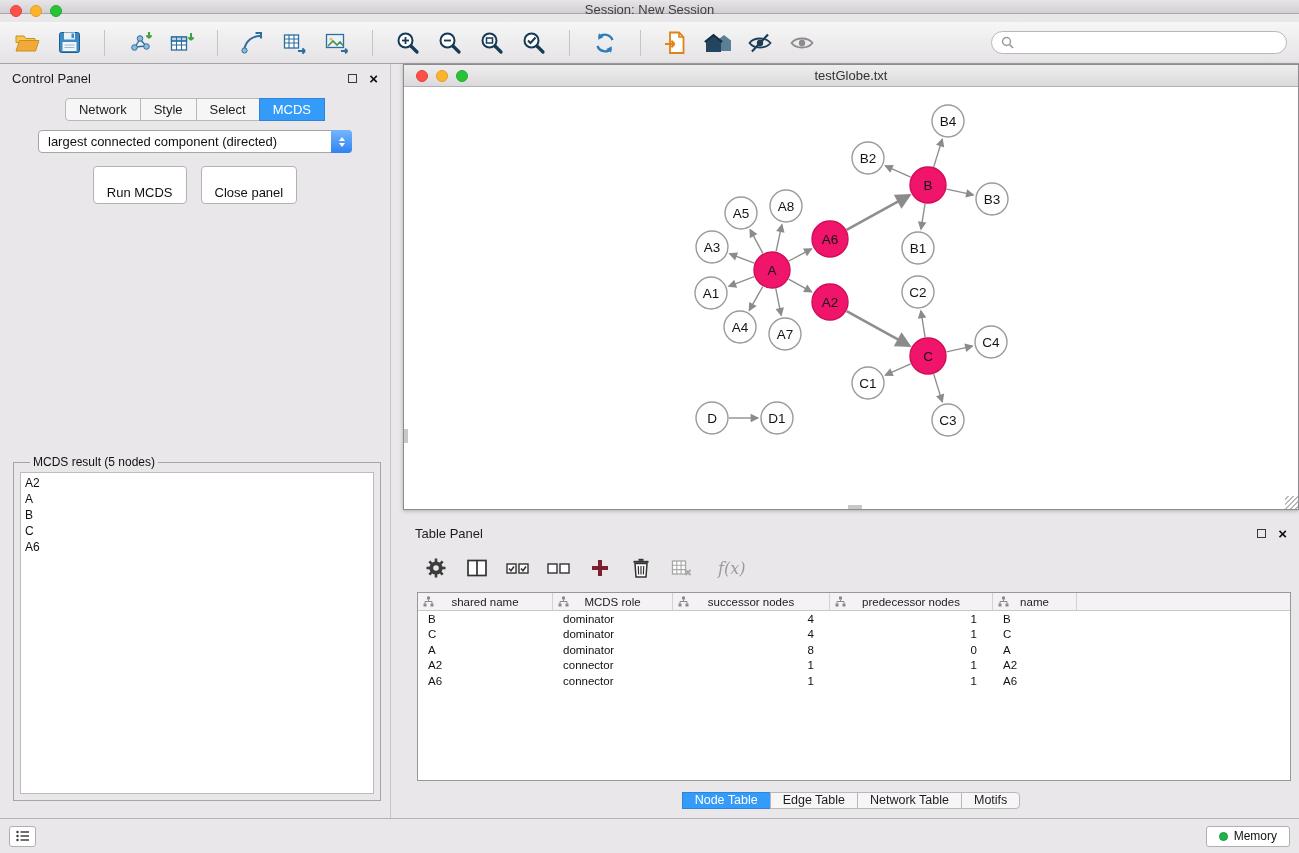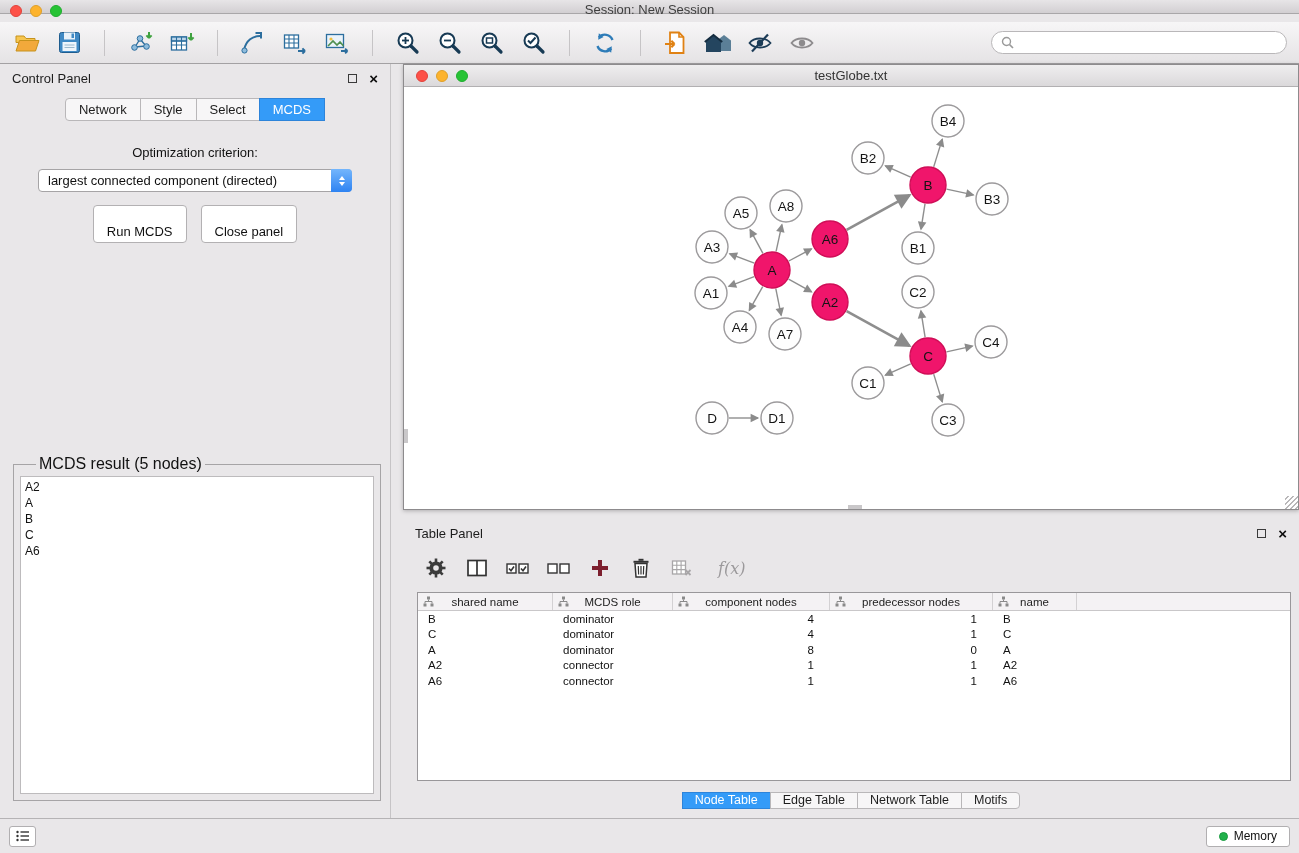--- a/index.html
+++ b/index.html
@@ -35,21 +35,21 @@
   .tab.active{background:#349bf8;border-color:#2d84da;color:#fff;border-radius:0}
   .opt-label{text-align:center;margin-top:24px;font-size:13px}
   .dropdown{margin:9px auto 0;width:314px;height:23px;background:#fff;border:1px solid #a6a4a6;border-radius:4px;display:flex;align-items:center;font-size:13px;position:relative;padding-left:9px;cursor:pointer}
   .dropdown .val{overflow:hidden;white-space:nowrap}
   .stepper{position:absolute;right:-1px;top:-1px;bottom:-1px;width:21px;background:linear-gradient(#74b6fc,#2e83f2);border-radius:0 4px 4px 0;display:flex;flex-direction:column;align-items:center;justify-content:center;gap:2px}
   .tri-up{width:0;height:0;border-left:3.5px solid transparent;border-right:3.5px solid transparent;border-bottom:4.5px solid #fff}
   .tri-down{width:0;height:0;border-left:3.5px solid transparent;border-right:3.5px solid transparent;border-top:4.5px solid #fff}
   .cp-buttons{display:flex;justify-content:center;gap:14px;margin-top:13px}
   .cp-buttons button{font-size:13px;padding:18px 13px;background:#fff;border:1px solid #b3b1b3;border-radius:4px;height:36px;font-family:inherit;color:#111;cursor:pointer}
   .result{position:absolute;left:13px;right:9px;top:391px;bottom:17px;border:1px solid #a6a4a6;padding:3px 6px 6px}
-  .result legend{font-size:16px;padding:0 3px;margin-left:16px}
+  .result legend{font-size:12px;padding:0 3px;margin-left:10px}
   .result-list{width:100%;height:100%;background:#fff;border:1px solid #bdbbbd;overflow:auto;font-size:12px;padding:2px 4px}
   .result-item{line-height:16px;cursor:default}
 
   
   .net-window{position:absolute;left:403px;top:64px;width:896px;height:446px;border:1px solid #8d8b8d;background:#fff;box-shadow:0 1px 4px rgba(0,0,0,.25)}
   .nw-titlebar{height:22px;background:linear-gradient(#efeeef,#dbd9db);border-bottom:1px solid #b2b0b2;position:relative}
   .nw-titlebar .lights{top:5px;left:12px}
   .nw-title{text-align:center;line-height:21px;font-size:13px;color:#333}
   .nw-canvas{position:absolute;top:22px;left:0;right:0;bottom:0;background:#fff;overflow:hidden}
   svg.graph{position:absolute;left:0;top:0}
@@ -239,21 +239,20 @@
       <span class="float-box"></span>
       <span class="close-x">×</span>
     </span>
   </div>
   <div class="cp-tabs">
       <div class="tab">Network</div>
       <div class="tab">Style</div>
       <div class="tab">Select</div>
       <div class="tab active">MCDS</div>
     </div>
-  <div class="opt-label">Optimization criterion:</div>
   <div class="dropdown">
     <span class="val">largest connected component (directed)</span>
     <span class="stepper">
         <span class="tri-up"></span>
         <span class="tri-down"></span>
       </span>
   </div>
   <div class="cp-buttons">
     <button>Run MCDS</button>
     <button>Close panel</button>
@@ -484,21 +483,21 @@
             </svg></span>
           <span>MCDS role</span>
         </div>
         <div class="th">
           <span class="hico"><svg width="11" height="11" viewBox="0 0 11 11">
               <rect x="4" y="0.5" width="3" height="3" fill="#8a8a8a"></rect>
               <rect x="0.5" y="7.5" width="3" height="3" fill="#8a8a8a"></rect>
               <rect x="7.5" y="7.5" width="3" height="3" fill="#8a8a8a"></rect>
               <path d="M5.5 3.5 V5.5 M2 7.5 V5.5 H9 V7.5" fill="none" stroke="#8a8a8a"></path>
             </svg></span>
-          <span>component nodes</span>
+          <span>successor nodes</span>
         </div>
         <div class="th">
           <span class="hico"><svg width="11" height="11" viewBox="0 0 11 11">
               <rect x="4" y="0.5" width="3" height="3" fill="#8a8a8a"></rect>
               <rect x="0.5" y="7.5" width="3" height="3" fill="#8a8a8a"></rect>
               <rect x="7.5" y="7.5" width="3" height="3" fill="#8a8a8a"></rect>
               <path d="M5.5 3.5 V5.5 M2 7.5 V5.5 H9 V7.5" fill="none" stroke="#8a8a8a"></path>
             </svg></span>
           <span>predecessor nodes</span>
         </div>

